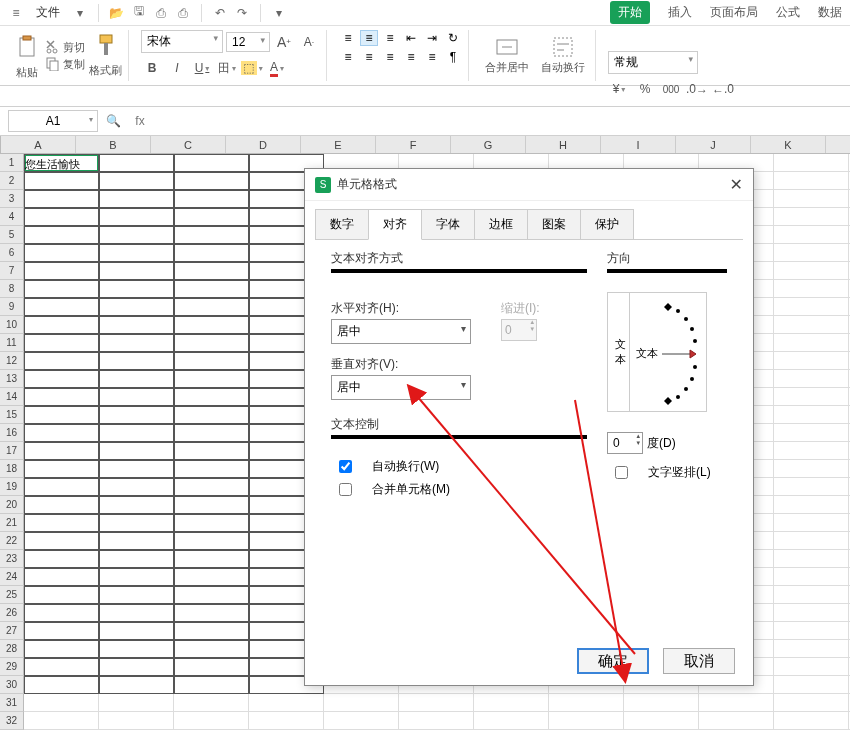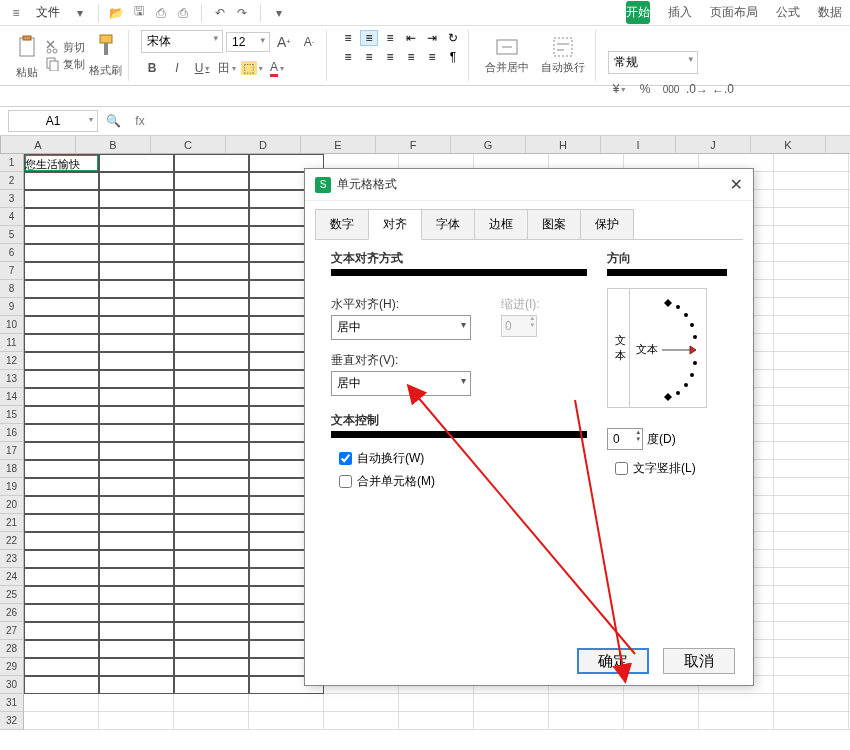--- a/index.html
+++ b/index.html
@@ -5,21 +5,21 @@
     * { box-sizing: border-box; margin: 0; padding: 0; font-family: "Microsoft YaHei", Arial, sans-serif; }
     body { width: 850px; height: 750px; overflow: hidden; background: #fff; font-size: 12px; position: relative; }
 
     
     .menubar { height: 26px; background: #fff; display: flex; align-items: center; padding: 0 8px; border-bottom: 1px solid #e0e0e0; gap: 6px; }
     .menubar .hamburger { cursor: pointer; color: #666; }
     .menubar .file-label { margin: 0 6px; color: #333; }
     .menubar .tb-sep { width: 1px; height: 18px; background: #ddd; margin: 0 4px; }
     .menubar .icn { width: 16px; height: 16px; display: inline-flex; align-items: center; justify-content: center; color: #666; cursor: pointer; }
     .menubar .right-tabs { margin-left: auto; display: flex; align-items: center; gap: 18px; color: #555; }
-    .tab-start { background: #18a058; color: #fff; padding: 3px 0; border-radius: 3px; }
+    .tab-start { background: #18a058; color: #fff; padding: 3px 8px; border-radius: 3px; }
 
     
     .ribbon { height: 60px; background: #fff; border-bottom: 1px solid #d0d0d0; display: flex; padding: 4px 6px; gap: 6px; }
     .rgroup { display: flex; align-items: center; gap: 4px; border-right: 1px solid #e0e0e0; padding: 0 6px; }
     .rgroup:last-child { border-right: none; }
     .vstack { display: flex; flex-direction: column; gap: 2px; align-items: center; font-size: 11px; color: #555; }
     .paste-big { width: 30px; height: 32px; display: flex; flex-direction: column; align-items: center; justify-content: center; }
     .clip-item { display: flex; align-items: center; gap: 3px; font-size: 11px; color: #555; cursor: pointer; }
     .clip-item svg { width: 14px; height: 14px; }
     .sel { border: 1px solid #ccc; background: #fff; font-size: 12px; padding: 2px 18px 2px 5px; position: relative; }
@@ -67,30 +67,30 @@
     .dlg-title { height: 32px; display: flex; align-items: center; padding: 0 10px; border-bottom: 1px solid #eee; }
     .dlg-title .s-icon { width: 16px; height: 16px; background: #18a058; border-radius: 2px; display: flex; align-items: center; justify-content: center; color: #fff; font-size: 10px; margin-right: 6px; }
     .dlg-title .title-text { flex: 1; font-size: 12px; color: #333; }
     .close-x { cursor: pointer; font-size: 16px; color: #444; }
     .dlg-tabs { display: flex; padding: 8px 10px 0 10px; gap: 0; }
     .dlg-tab { padding: 6px 14px; border: 1px solid #ccc; background: #f2f2f2; font-size: 12px; cursor: pointer; margin-right: -1px; position: relative; }
     .dlg-tab.active { background: #fff; border-bottom: 1px solid #fff; z-index: 1; }
     .dlg-body { flex: 1; padding: 10px 16px; border-top: 1px solid #ccc; margin: -1px 10px 0 10px; display: flex; position: relative; }
     .left-col { flex: 1; }
     .right-col { width: 120px; margin-left: 20px; }
-    .fieldset-label { font-size: 12px; color: #333; margin-bottom: 12px; border-bottom: 7px solid #000000; padding-bottom: 2px; font-weight: bold; }
+    .fieldset-label { font-size: 12px; color: #333; margin-bottom: 19px; border-bottom: 4px solid #000000; padding-bottom: 2px; }
     .field { margin: 8px 0 4px 0; }
     .field label { font-size: 12px; color: #333; display: block; margin-bottom: 2px; }
     .field label.dim { color: #aaa; }
     .field .combo { width: 140px; border: 1px solid #999; background: #fff; padding: 3px 18px 3px 5px; font-size: 12px; position: relative; }
     .field .combo::after { content: "▾"; position: absolute; right: 4px; top: 3px; font-size: 10px; color: #555; }
     .field .spin { width: 36px; border: 1px solid #ccc; background: #f5f5f5; padding: 3px; text-align: left; position: relative; color: #aaa; }
     .field .spin::after { content: "▴\A▾"; white-space: pre; position: absolute; right: 2px; top: -2px; font-size: 7px; line-height: 7px; color: #aaa; }
     .indent-row { display: flex; gap: 30px; }
-    .chk { display: flex; align-items: center; gap: 5px; margin: 6px 0 6px 8px; font-size: 12px; }
+    .chk { display: flex; align-items: center; gap: 20px; margin: 6px 0 6px 8px; font-size: 12px; }
     .chk input { width: 13px; height: 13px; }
     .chk.dim { color: #aaa; }
     .direction-box { width: 100px; height: 120px; border: 1px solid #ccc; position: relative; margin-top: 4px; }
     .dir-left { position: absolute; left: 4px; top: 0; width: 18px; height: 100%; border-right: 1px solid #ccc; display: flex; flex-direction: column; align-items: center; justify-content: center; font-size: 11px; }
     .dir-arc { position: absolute; left: 26px; top: 6px; }
     .deg-row { display: flex; align-items: center; gap: 4px; margin: 20px 0 10px 0; }
     .deg-spin { width: 36px; border: 1px solid #999; padding: 3px 14px 3px 5px; position: relative; font-size: 12px; }
     .deg-spin::after { content: "▴\A▾"; white-space: pre; position: absolute; right: 2px; top: -1px; font-size: 7px; line-height: 7px; color: #555; }
     .dlg-footer { height: 48px; display: flex; align-items: center; justify-content: flex-end; gap: 14px; padding: 0 18px; }
     .dlg-btn { width: 72px; height: 26px; border: 1px solid #aaa; background: #f4f4f4; font-size: 15px; cursor: pointer; text-align: center; }

